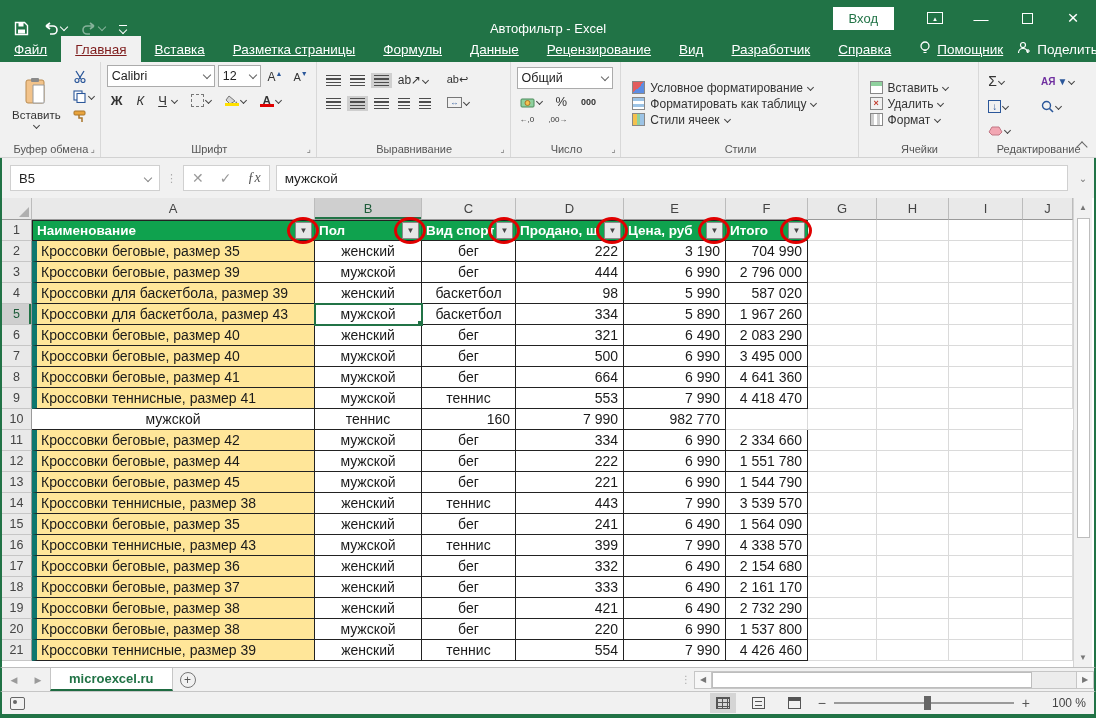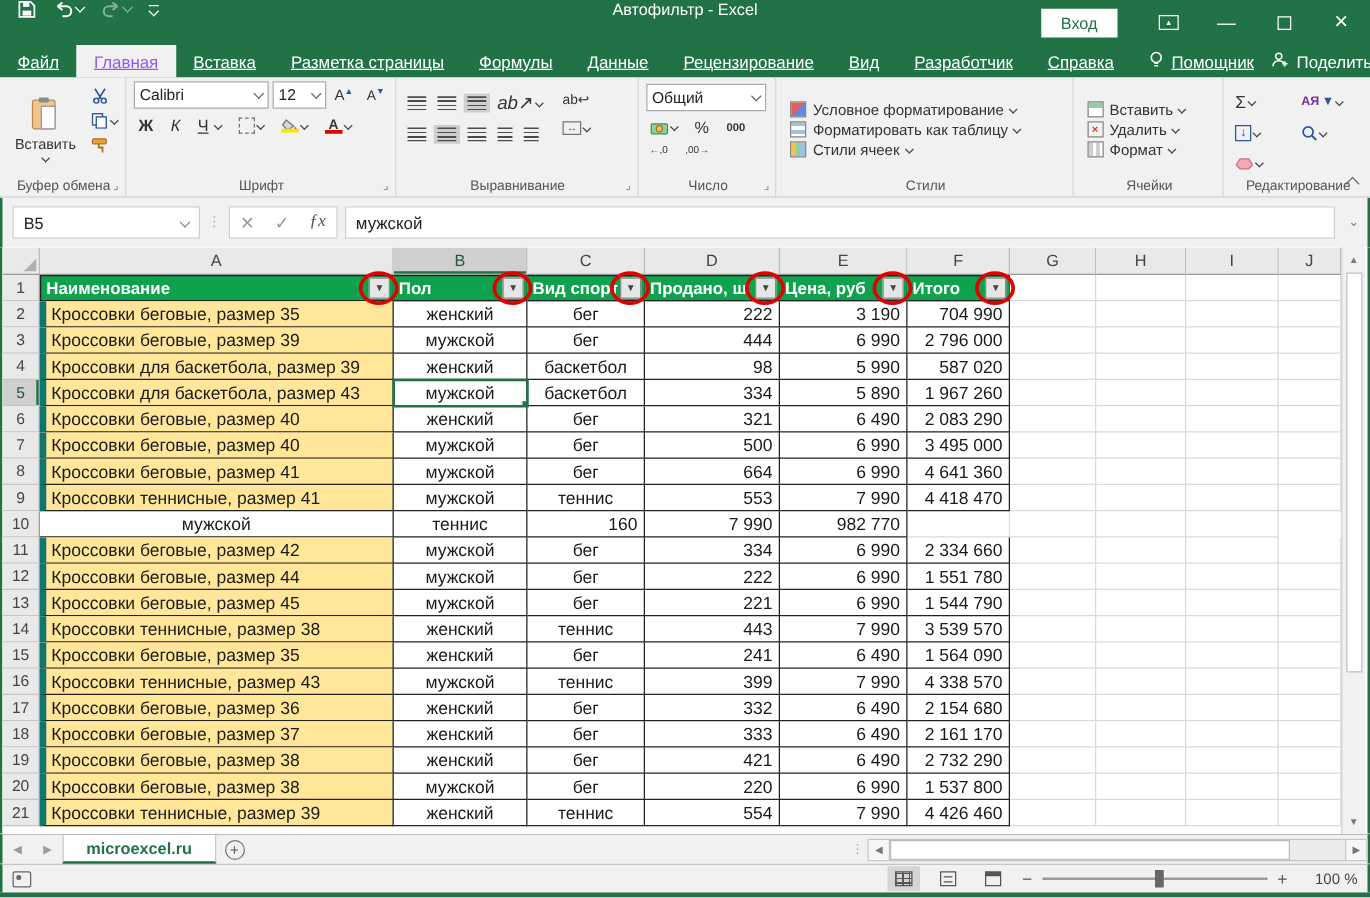--- a/index.html
+++ b/index.html
@@ -1,36 +1,36 @@
 <!DOCTYPE html>
 <html><head>
 <meta charset="utf-8">
 <style>
   * { box-sizing: border-box; margin: 0; padding: 0; }
   html,body { width:1096px; height:718px; overflow:hidden;
     font-family:"Liberation Sans","DejaVu Sans",sans-serif; background:#f1f1f1; }
 
   
-  .titlebar { height:36px; background:#217346; display:flex; align-items:flex-start; color:#fff; position:relative; }
+  .titlebar { height:36px; background:#217346; display:flex; align-items:flex-end; color:#fff; position:relative; }
   .qat { display:flex; align-items:center; gap:14px; padding-left:14px; }
   .qat .qbtn { display:flex; align-items:center; gap:2px; cursor:default; }
   .qat svg { display:block; }
   .dim { opacity:.45; }
   .chev-dn { width:6px; height:6px; border-right:1.5px solid #fff; border-bottom:1.5px solid #fff; transform:rotate(45deg); margin-top:-3px; }
   .title-text { position:absolute; left:0; right:0; text-align:center; font-size:13px; pointer-events:none; }
   .tb-right { margin-left:auto; display:flex; align-items:center; gap:0; }
   .signin { background:#fff; color:#217346; font-size:13px; padding:4px 16px; margin-right:18px; cursor:pointer; }
   .winbtn { width:46px; height:36px; display:flex; align-items:center; justify-content:center; font-size:15px; cursor:pointer; }
   .maxbox { width:11px; height:11px; border:1.5px solid #fff; }
   .ribopt { width:16px; height:12px; border:1.5px solid #fff; display:flex; align-items:center; justify-content:center; font-size:7px; line-height:1; }
 
   
   .tabrow { height:26px; background:#217346; display:flex; align-items:stretch; color:#fff; font-size:13.5px; }
   .rtab { padding:0 14px; display:flex; align-items:center; cursor:pointer; white-space:nowrap;text-decoration:underline; }
-  .rtab.active { background:#f1f1f1; color:#8b5cf6; }
+  .rtab.active { background:#f1f1f1; color:#7f1d1d; }
   .rtab .bulb { margin-right:6px; }
   .tab-spacer { flex:1; }
   .share-tab { padding-right:22px; display:flex; align-items:center; gap:6px; cursor:pointer; }
 
   
   .ribbon { height:96px; background:#f1f1f1; border-bottom:1px solid #d2d2d2; display:flex; position:relative; }
   .group { padding:3px 4px 0 6px; display:flex; flex-direction:column; border-right:1px solid #d8d8d8; position:relative; }
   .g-body { flex:1; display:flex; gap:4px; }
   .g-label { height:17px; display:flex; align-items:center; justify-content:center; gap:4px; font-size:11px; color:#555; position:relative; }
   .launcher { position:absolute; right:1px; bottom:3px; font-size:9px; color:#777; cursor:pointer; }
@@ -325,21 +325,21 @@
         <div class="alnrow">
           <span class="ibtn">
               <span class="il"></span>
             </span>
           <span class="ibtn">
               <span class="il"></span>
             </span>
           <span class="ibtn on">
               <span class="il"></span>
             </span>
-          <span class="ibtn" style="font-size:15px;color:#333;font-style:italic;">
+          <span class="ibtn" style="font-size:12px;color:#333;">
               <span>ab↗</span>
               <span class="mini-chev"></span>
             </span>
         </div>
         <div class="alnrow">
           <span class="ibtn">
               <span class="il"></span>
             </span>
           <span class="ibtn on">
               <span class="il"></span>

